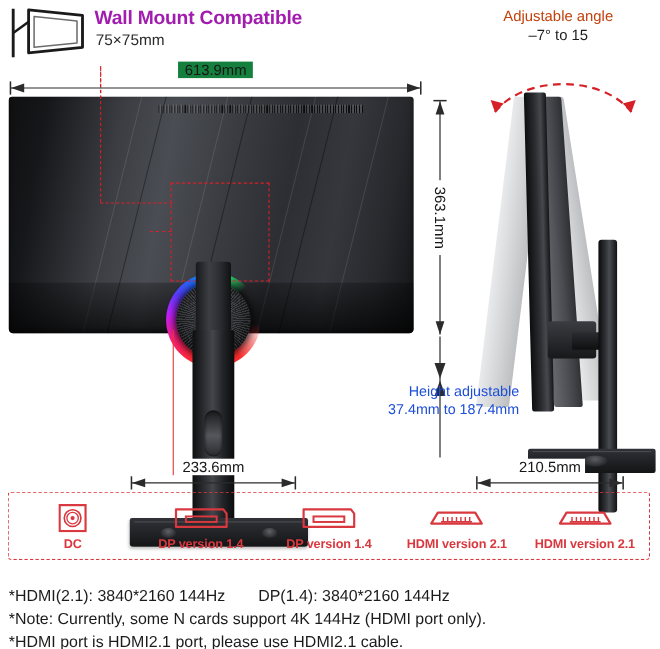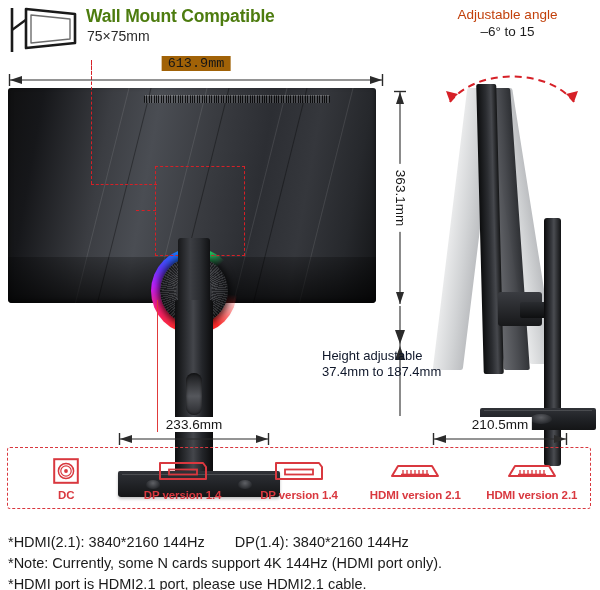--- a/index.html
+++ b/index.html
@@ -10,36 +10,36 @@
     color:#1a1a1a;
     -webkit-font-smoothing:antialiased;
   }
   .abs{position:absolute;}
 
   
   #wallmount-block{left:6px;top:4px;width:300px;height:52px;}
   #wallmount-icon{position:absolute;left:0;top:2px;width:74px;height:48px;}
   #wallmount-title{
     position:absolute;left:80px;top:2px;
-    font-size:17.5px;font-weight:bold;letter-spacing:-0.2px;color:#4d7c0f;
+    font-size:17.5px;font-weight:bold;letter-spacing:-0.2px;color:#a21caf;
     white-space:nowrap;
   }
   #wallmount-sub{
     position:absolute;left:81px;top:24px;
     font-size:14px;color:#2a2a2a;white-space:nowrap;
   }
 
   
   #angle-block{left:420px;top:6px;width:175px;text-align:center;}
   #angle-label{font-size:13.5px;line-height:17px;color:#c2410c;}
   #angle-value{font-size:13.5px;line-height:17px;color:#1d1d1d;}
 
   
   .dim-text{font-size:13.5px;color:#161616;white-space:nowrap;}
-  .note-text{font-size:13px;line-height:16px;color:#0f172a;text-align:left;}
+  .note-text{font-size:13px;line-height:16px;color:#1d4ed8;text-align:right;}
 
   
   #back-view{left:8px;top:88px;width:368px;height:330px;}
 
   #panel-back{
     position:absolute;left:0;top:0;width:368px;height:215px;
     border-radius:3px 3px 4px 4px;
     background:
       linear-gradient(100deg,
         #101011 0%, #16171a 9%, #3b3d42 26%, #4a4d53 38%,
@@ -182,21 +182,21 @@
   }
 
   
   #tilt-arc{position:absolute;left:10px;top:-4px;width:140px;height:44px;}
   svg.arrowsvg{position:absolute;overflow:visible;}
 
   
   #dim-width{left:8px;top:62px;width:376px;height:24px;}
   #dim-width .lbl{
     position:absolute;left:50%;top:-6px;transform:translateX(-50%);
-    background:#a16207;padding:0 6px;font-family:Liberation Mono, monospace;
+    background:#15803d;padding:0 6px;
   }
   
   #red-ref-1{left:91px;top:60px;width:0;height:30px;border-left:1.6px dashed #d62027;}
   #red-ref-base{left:157px;top:300px;width:0;height:132px;border-left:1px solid #e03a3a;}
 
   
   #dim-height{left:388px;top:90px;width:24px;height:216px;}
   #dim-height .lbl{
     position:absolute;left:50%;top:50%;
     transform:translate(-50%,-50%) rotate(90deg);
@@ -243,21 +243,21 @@
     <line x1="6" y1="24" x2="21" y2="13" stroke="#1a1a1a" stroke-width="2.2"></line>
     <polygon points="20,3 69,8 69,37 20,42" fill="#ffffff" stroke="#1a1a1a" stroke-width="2.6" stroke-linejoin="round"></polygon>
     <polygon points="25,9 64,13 64,33 25,37" fill="#ffffff" stroke="#6d6d6d" stroke-width="1.4" stroke-linejoin="round"></polygon>
   </svg>
   <div id="wallmount-title">Wall Mount Compatible</div>
   <div id="wallmount-sub">75×75mm</div>
 </div>
 
 <div class="abs" id="angle-block">
   <div id="angle-label" class="angle-t">Adjustable angle</div>
-  <div id="angle-value" class="angle-t">–6° to 15</div>
+  <div id="angle-value" class="angle-t">–7° to 15</div>
 </div>
 
 <div class="abs" id="back-view">
 
   <div id="panel-back">
     <div class="diag" style="left:128px"></div>
     <div class="diag dark" style="left:150px"></div>
     <div class="diag" style="left:206px"></div>
     <div class="diag dark" style="left:228px"></div>
     <div class="diag" style="left:286px"></div>

